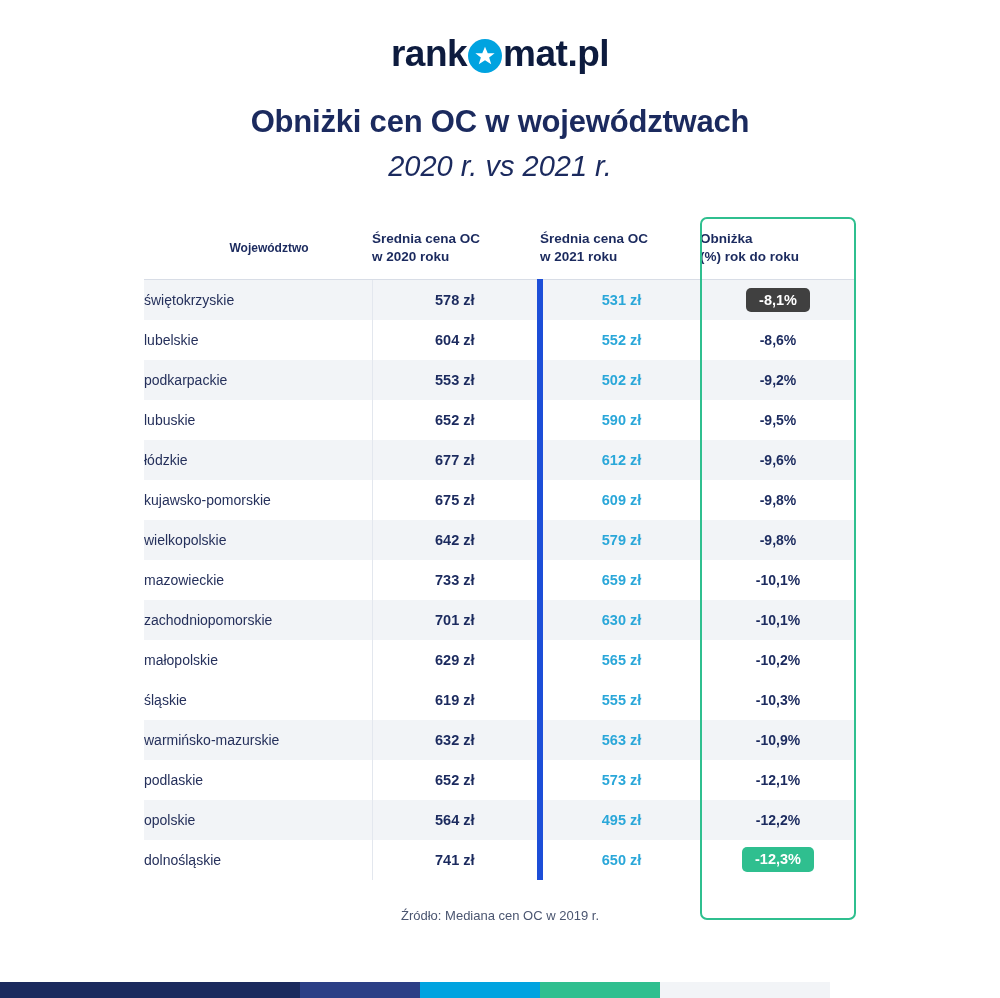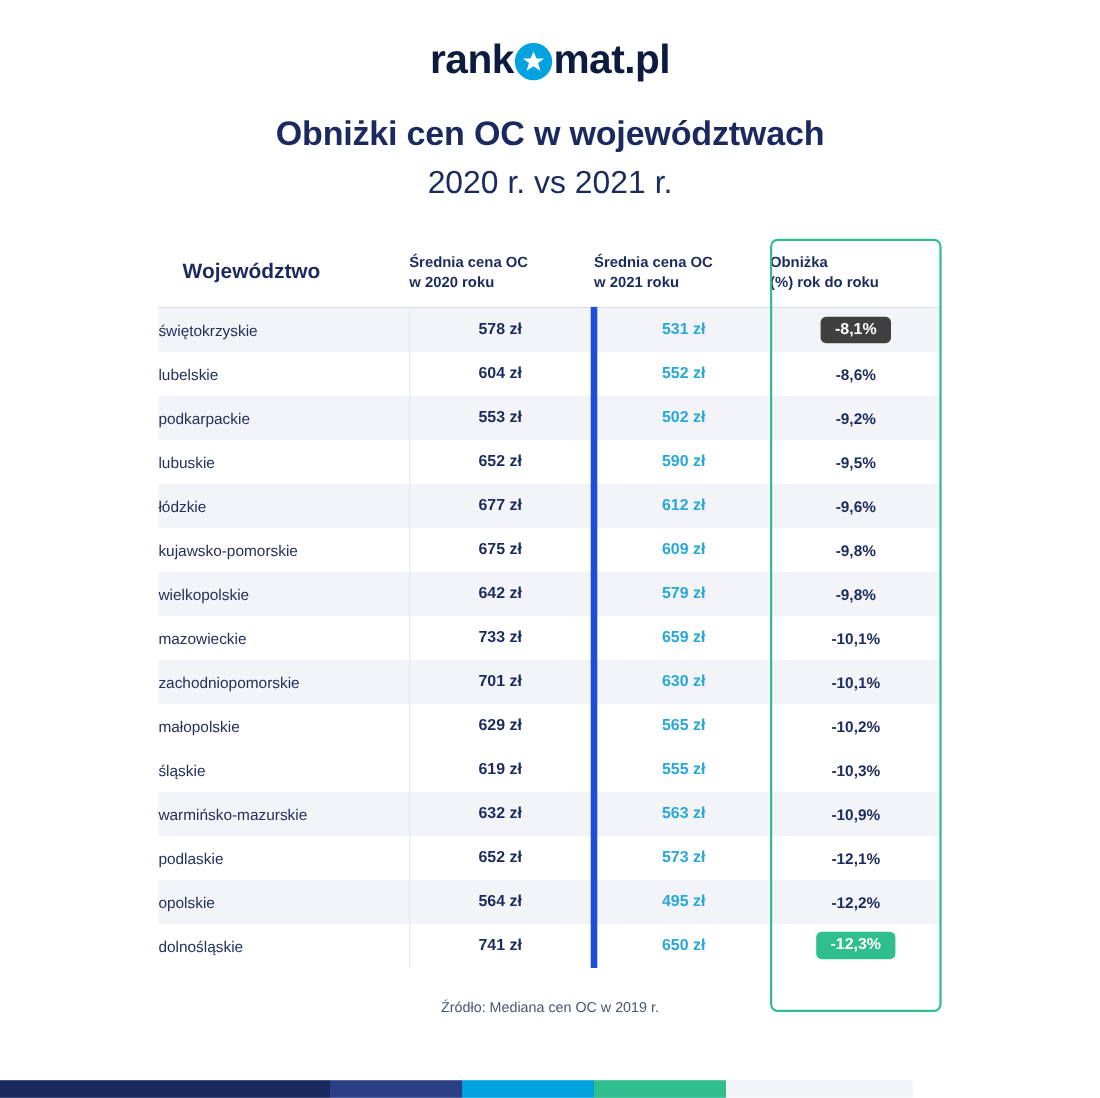--- a/index.html
+++ b/index.html
@@ -63,20 +63,21 @@
     color: #1b2a5e;
     text-align: center;
     letter-spacing: -0.2px;
   }
   .subtitle {
     margin-top: 10px;
     font-size: 29px;
     font-weight: normal;
     color: #1b2a5e;
     text-align: right;
+    font-style: italic;
   }
 
   
   .table-wrap {
     margin-top: 34px;
     width: 712px;
     position: relative;
   }
   table.data {
     width: 100%;
@@ -94,23 +95,23 @@
 
   thead th {
     height: 62px;
     font-size: 13.5px;
     font-weight: bold;
     color: #1b2a5e;
     line-height: 1.35;
     border-bottom: 1px solid #d8dde6;
   }
   thead th.h-region {
-    text-align: left;
+    text-align: center;
     padding-left: 22px;
-    font-size: 19px;
+    font-size: 12px;
   }
   thead th.h-num { text-align: left; }
 
   tbody tr { height: 40px; }
   tbody tr.odd td { background: #f2f4f7; }
   tbody tr.even td { background: #ffffff; }
 
   td.c-region {
     text-align: left;
     padding-left: 22px;

